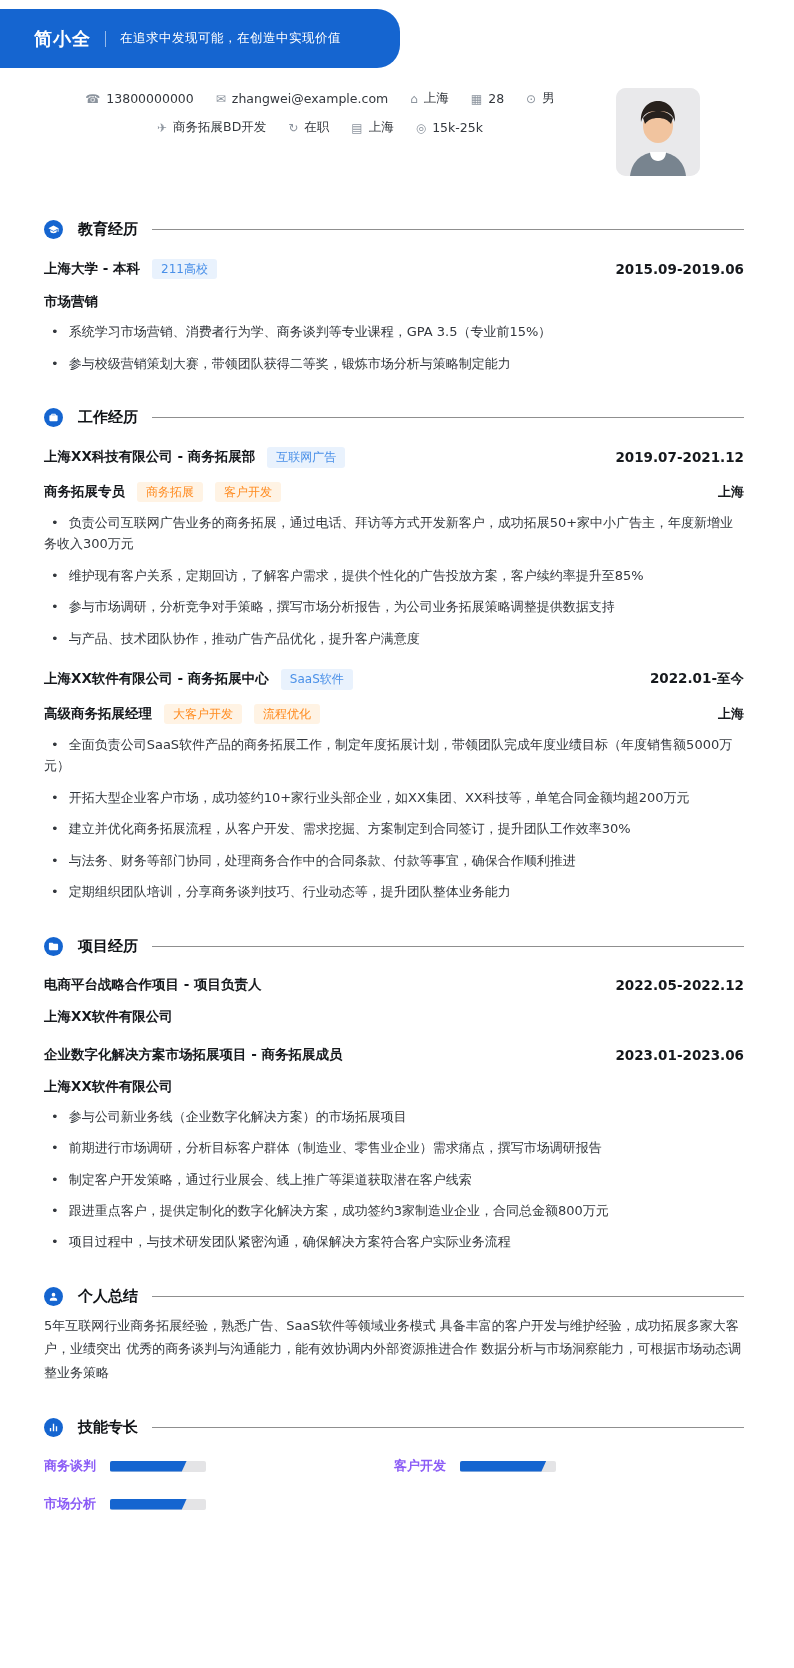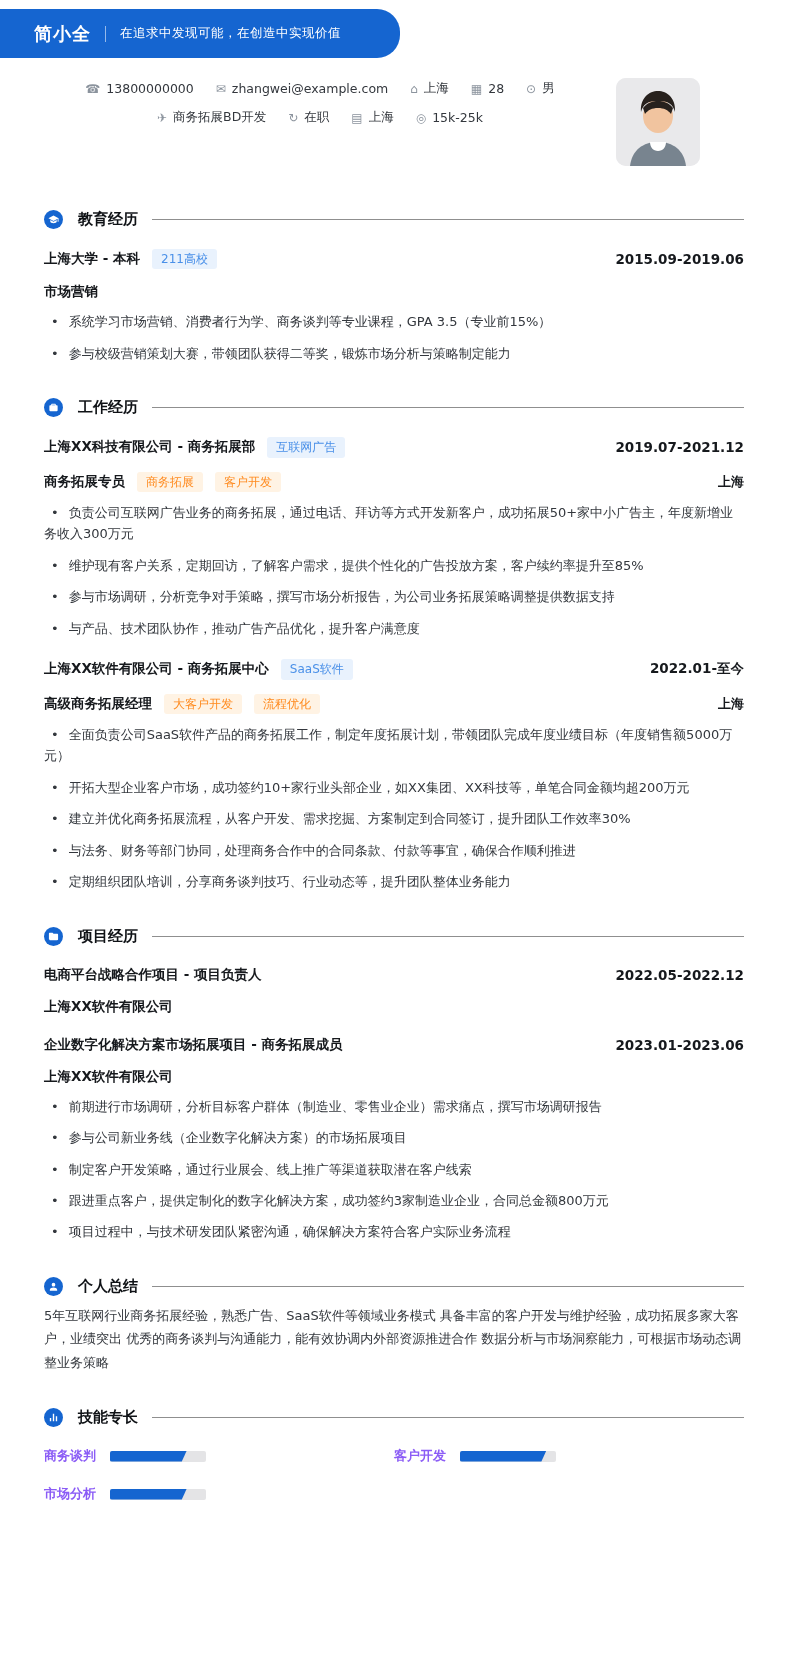--- a/index.html
+++ b/index.html
@@ -13,21 +13,21 @@
     --line:#8f8f8f;
   }
   *{box-sizing:border-box;margin:0;padding:0;}
   body{
     width:794px;min-height:1668px;background:#ffffff;
     font-family:"DejaVu Sans","Liberation Sans",sans-serif;
     color:var(--text);
   }
   
   .banner{
-    margin-top:9px;width:400px;height:49px;background:var(--blue);
+    margin-top:9px;width:400px;height:59px;background:var(--blue);
     border-radius:0 23px 23px 0;display:flex;align-items:center;
     padding-left:34px;color:#fff;
   }
   .brand{font-size:18px;font-weight:bold;letter-spacing:1px;}
   .banner-sep{width:1px;height:16px;background:rgba(255,255,255,.55);margin:0 14px;}
   .tagline{font-size:12.5px;letter-spacing:.5px;}
   
   .top-area{position:relative;margin-top:18px;min-height:100px;}
   .contact{width:640px;display:flex;flex-direction:column;gap:12px;padding-top:4px;}
   .c-row{display:flex;justify-content:center;align-items:center;gap:22px;font-size:12.5px;color:#33373d;}
@@ -236,22 +236,22 @@
   </div>
 
   <div class="row ehead">
     <span class="etitle">企业数字化解决方案市场拓展项目 - 商务拓展成员</span>
     <span class="edate">2023.01-2023.06</span>
   </div>
   <div class="row erole">
     <span class="etitle">上海XX软件有限公司</span>
   </div>
   <div class="bullets">
+    <p class="bullet">参与公司新业务线（企业数字化解决方案）的市场拓展项目</p>
     <p class="bullet">前期进行市场调研，分析目标客户群体（制造业、零售业企业）需求痛点，撰写市场调研报告</p>
-    <p class="bullet">参与公司新业务线（企业数字化解决方案）的市场拓展项目</p>
     <p class="bullet">制定客户开发策略，通过行业展会、线上推广等渠道获取潜在客户线索</p>
     <p class="bullet">跟进重点客户，提供定制化的数字化解决方案，成功签约3家制造业企业，合同总金额800万元</p>
     <p class="bullet">项目过程中，与技术研发团队紧密沟通，确保解决方案符合客户实际业务流程</p>
   </div>
 
   <div class="sec-head">
     <span class="sec-ico">
       <svg viewBox="0 0 24 24">
           <path d="M12 12a4 4 0 1 0 0-8 4 4 0 0 0 0 8zm0 2c-3.3 0-8 1.7-8 5v2h16v-2c0-3.3-4.7-5-8-5z"></path>
         </svg>

